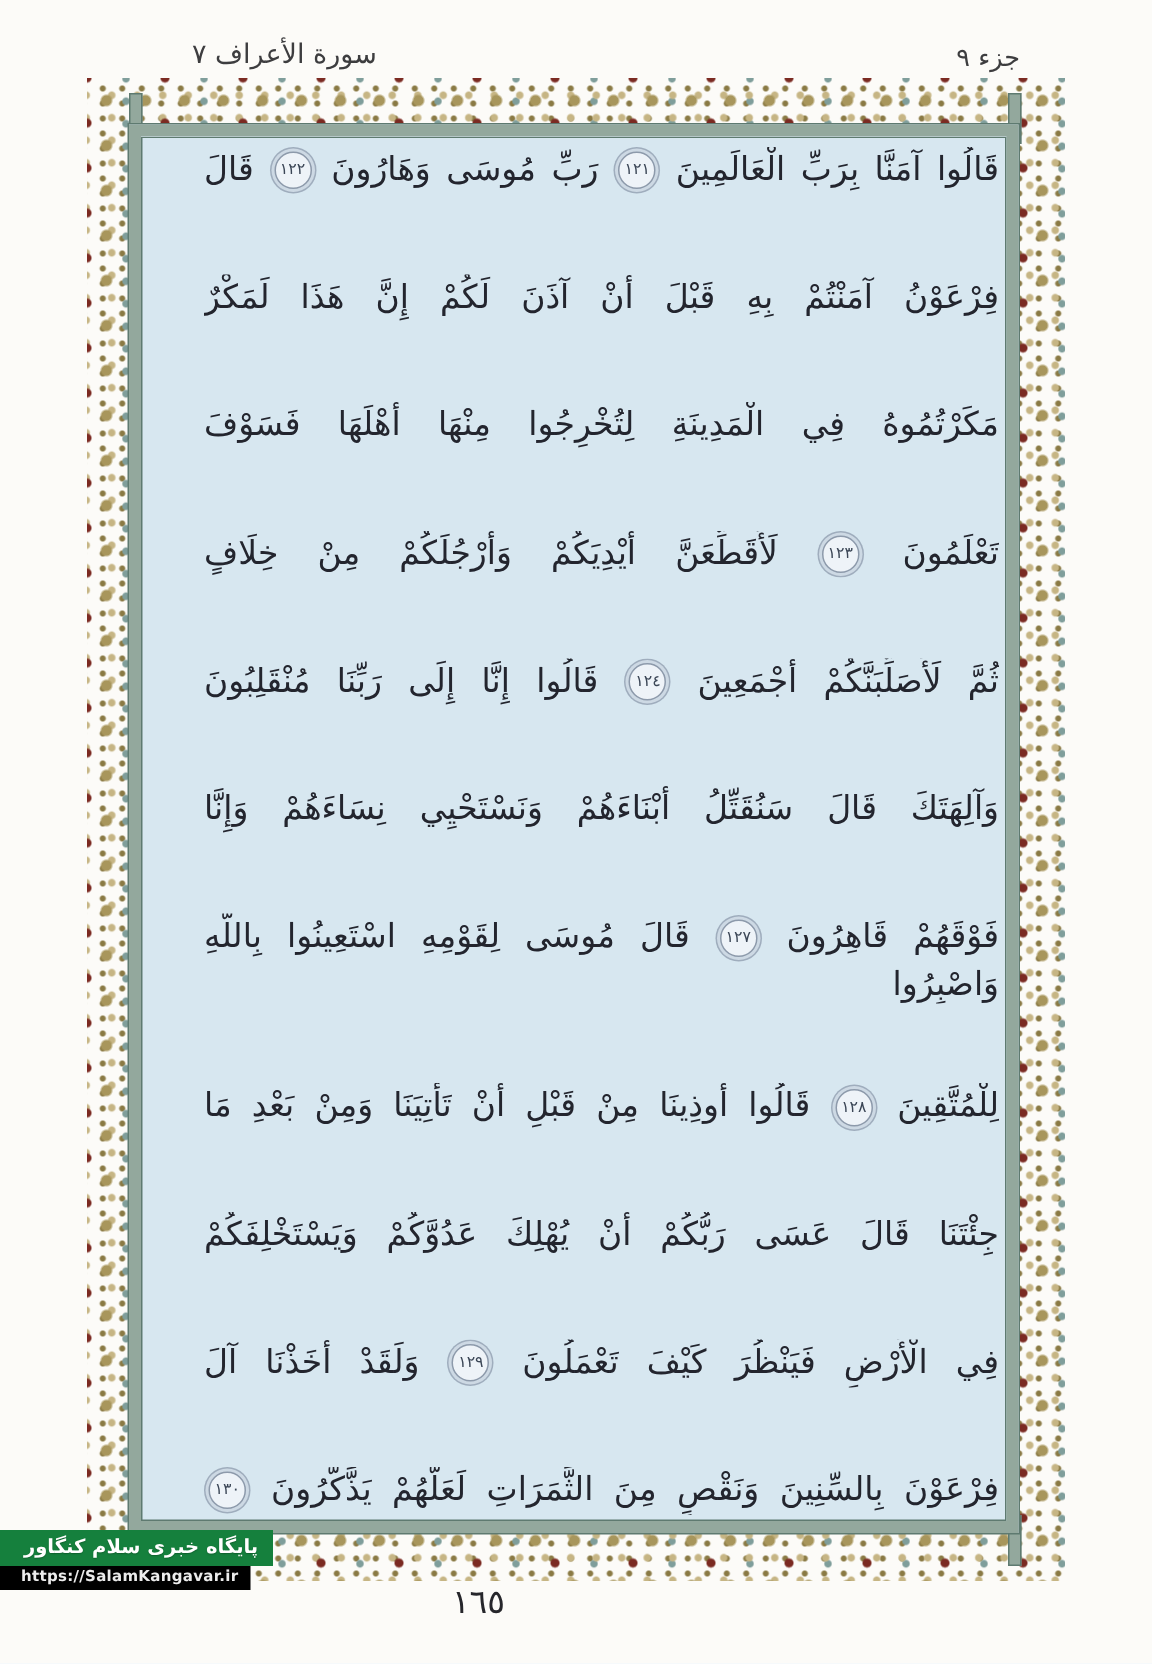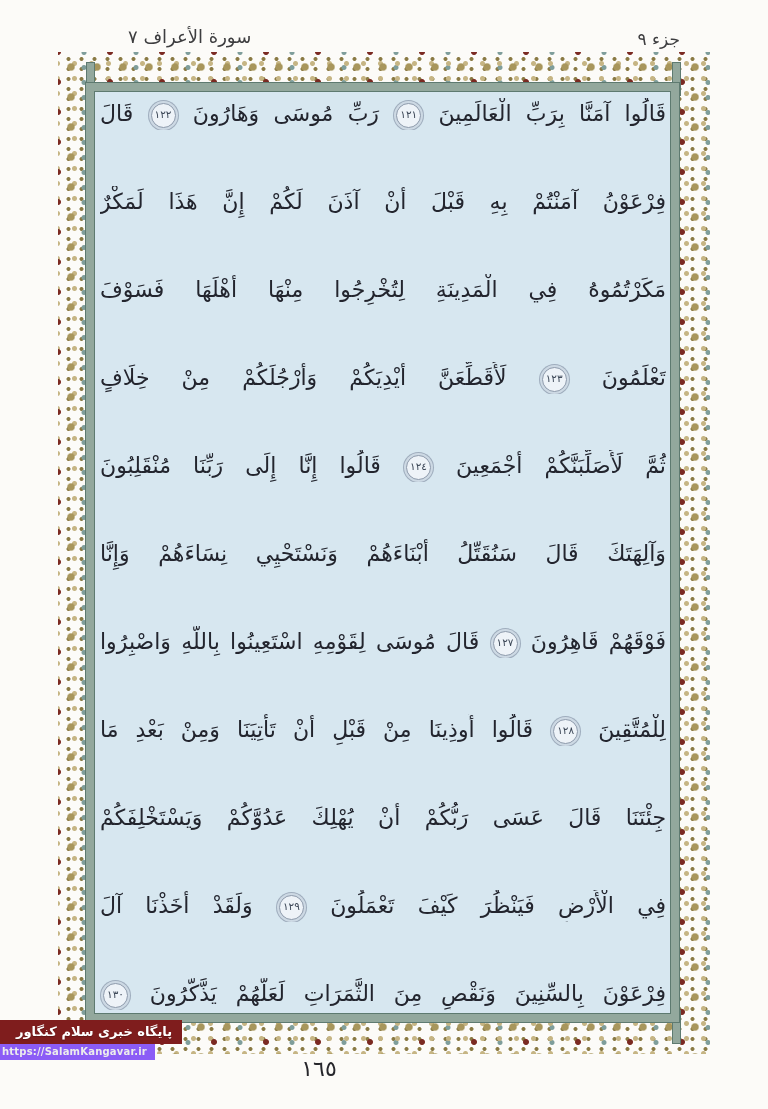--- a/index.html
+++ b/index.html
@@ -40,47 +40,47 @@
   .post-br{left:672px;top:1010px;height:34px;}
   
   .text-area{
     position:absolute;left:100px;top:98px;width:566px;height:912px;
     display:flex;flex-direction:column;justify-content:space-between;
     direction:rtl;
   }
   .qline{
     font-size:22px;line-height:1.45;color:#23252e;
     text-align:justify;text-align-last:justify;
-    max-height:60px;overflow:hidden;
+    max-height:60px;overflow:hidden;margin-left:36px;
   }
   .ayah{
     display:inline-flex;align-items:center;justify-content:center;
     width:23px;height:23px;border-radius:50%;
     background:#eef3f8;border:1px solid #8d9aab;
     box-shadow:0 0 0 2px #cdd9e4, 0 0 0 3px #9fadbd;
     font-size:10.5px;color:#3b4656;vertical-align:middle;
     margin:0 3px;flex:none;
   }
   
   .page-num{
     position:absolute;top:1056px;left:0;width:638px;text-align:center;
     font-size:22px;color:#26262b;direction:rtl;
   }
   .watermark{
     position:absolute;left:0;top:1020px;display:flex;flex-direction:column;
     align-items:flex-start;z-index:5;
   }
   .wm-title{
-    background:#7f1d1d;color:#ffffff;font-size:13px;font-weight:bold;
+    background:#15803d;color:#ffffff;font-size:13px;font-weight:bold;
     padding:4px 10px 5px 16px;direction:rtl;white-space:nowrap;
     text-shadow:0 1px 1px rgba(0,0,0,.25);
   }
   .wm-url{
-    background:#8b5cf6;color:#ececec;font-size:10px;font-weight:bold;
-    padding:2px 8px 3px 2px;white-space:nowrap;letter-spacing:.2px;
+    background:#000000;color:#ececec;font-size:10px;font-weight:bold;
+    padding:2px 8px 3px 14px;white-space:nowrap;letter-spacing:.2px;
   }
 </style>
 </head>
 <body>
 
 <div class="page">
 
   <div class="hdr hdr-juz">جزء ٩</div>
   <div class="hdr hdr-surah">سورة الأعراف ٧</div>
 

